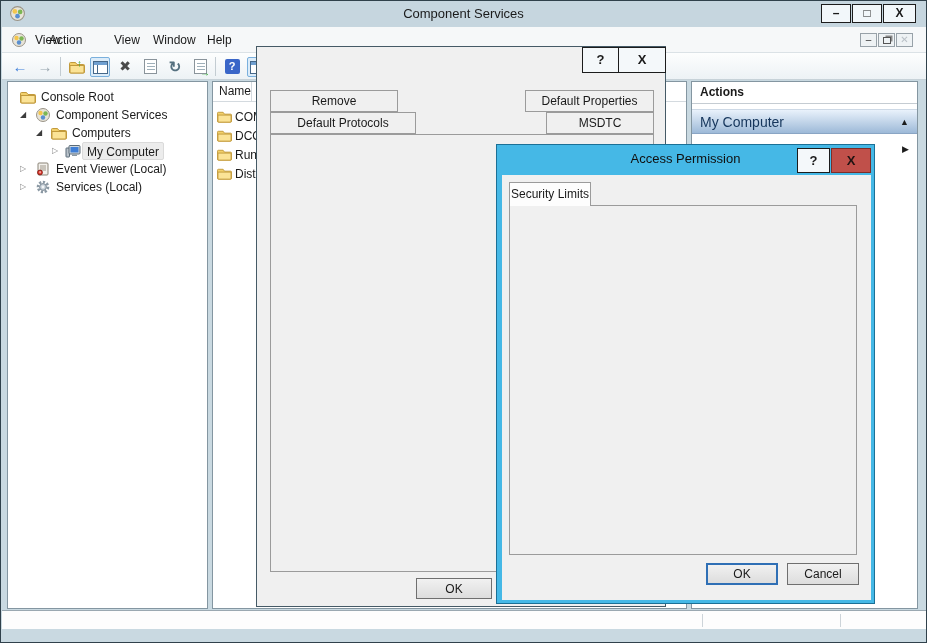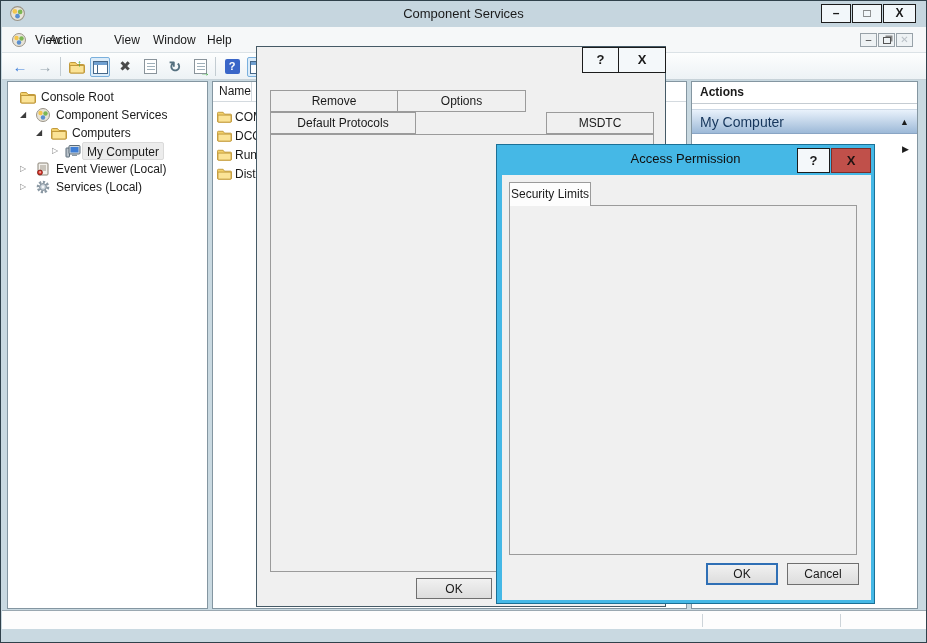--- a/index.html
+++ b/index.html
@@ -244,21 +244,21 @@
   <div class="b statusbar">
     <span class="sdiv" style="left:700px"></span>
     <span class="sdiv" style="left:838px"></span>
   </div>
 
   <div class="b dlg-props">
     <div class="b dtbtn" style="left:325px;width:37px"><span>?</span></div>
     <div class="b dtbtn" style="left:361px;width:48px"><span>X</span></div>
 
     <div class="tab" style="left:13px;top:43px;width:128px">Remove</div>
-    <div class="tab" style="left:140px;top:43px;width:129px">Options</div>
+    <div class="tab" style="left:268px;top:43px;width:129px">Default Properties</div>
     <div class="tab" style="left:13px;top:65px;width:146px">Default Protocols</div>
     <div class="tab" style="left:289px;top:65px;width:108px">MSDTC</div>
 
     <div class="tabpanel" style="left:13px;top:87px;width:384px;height:438px"></div>
 
     <div class="grp" style="left:21px;top:92px;width:369px;height:152px"></div>
     <span class="legend" style="left:30px;top:86px">Access Permissions</span>
     <div class="ptext" style="left:43px;top:101px">You may edit who is allowed default acce</div>
     <div class="ptext" style="left:43px;top:114px">also set limits on applications that determi</div>
     <span class="b" style="left:45px;top:146px;width:33px;height:31px">

